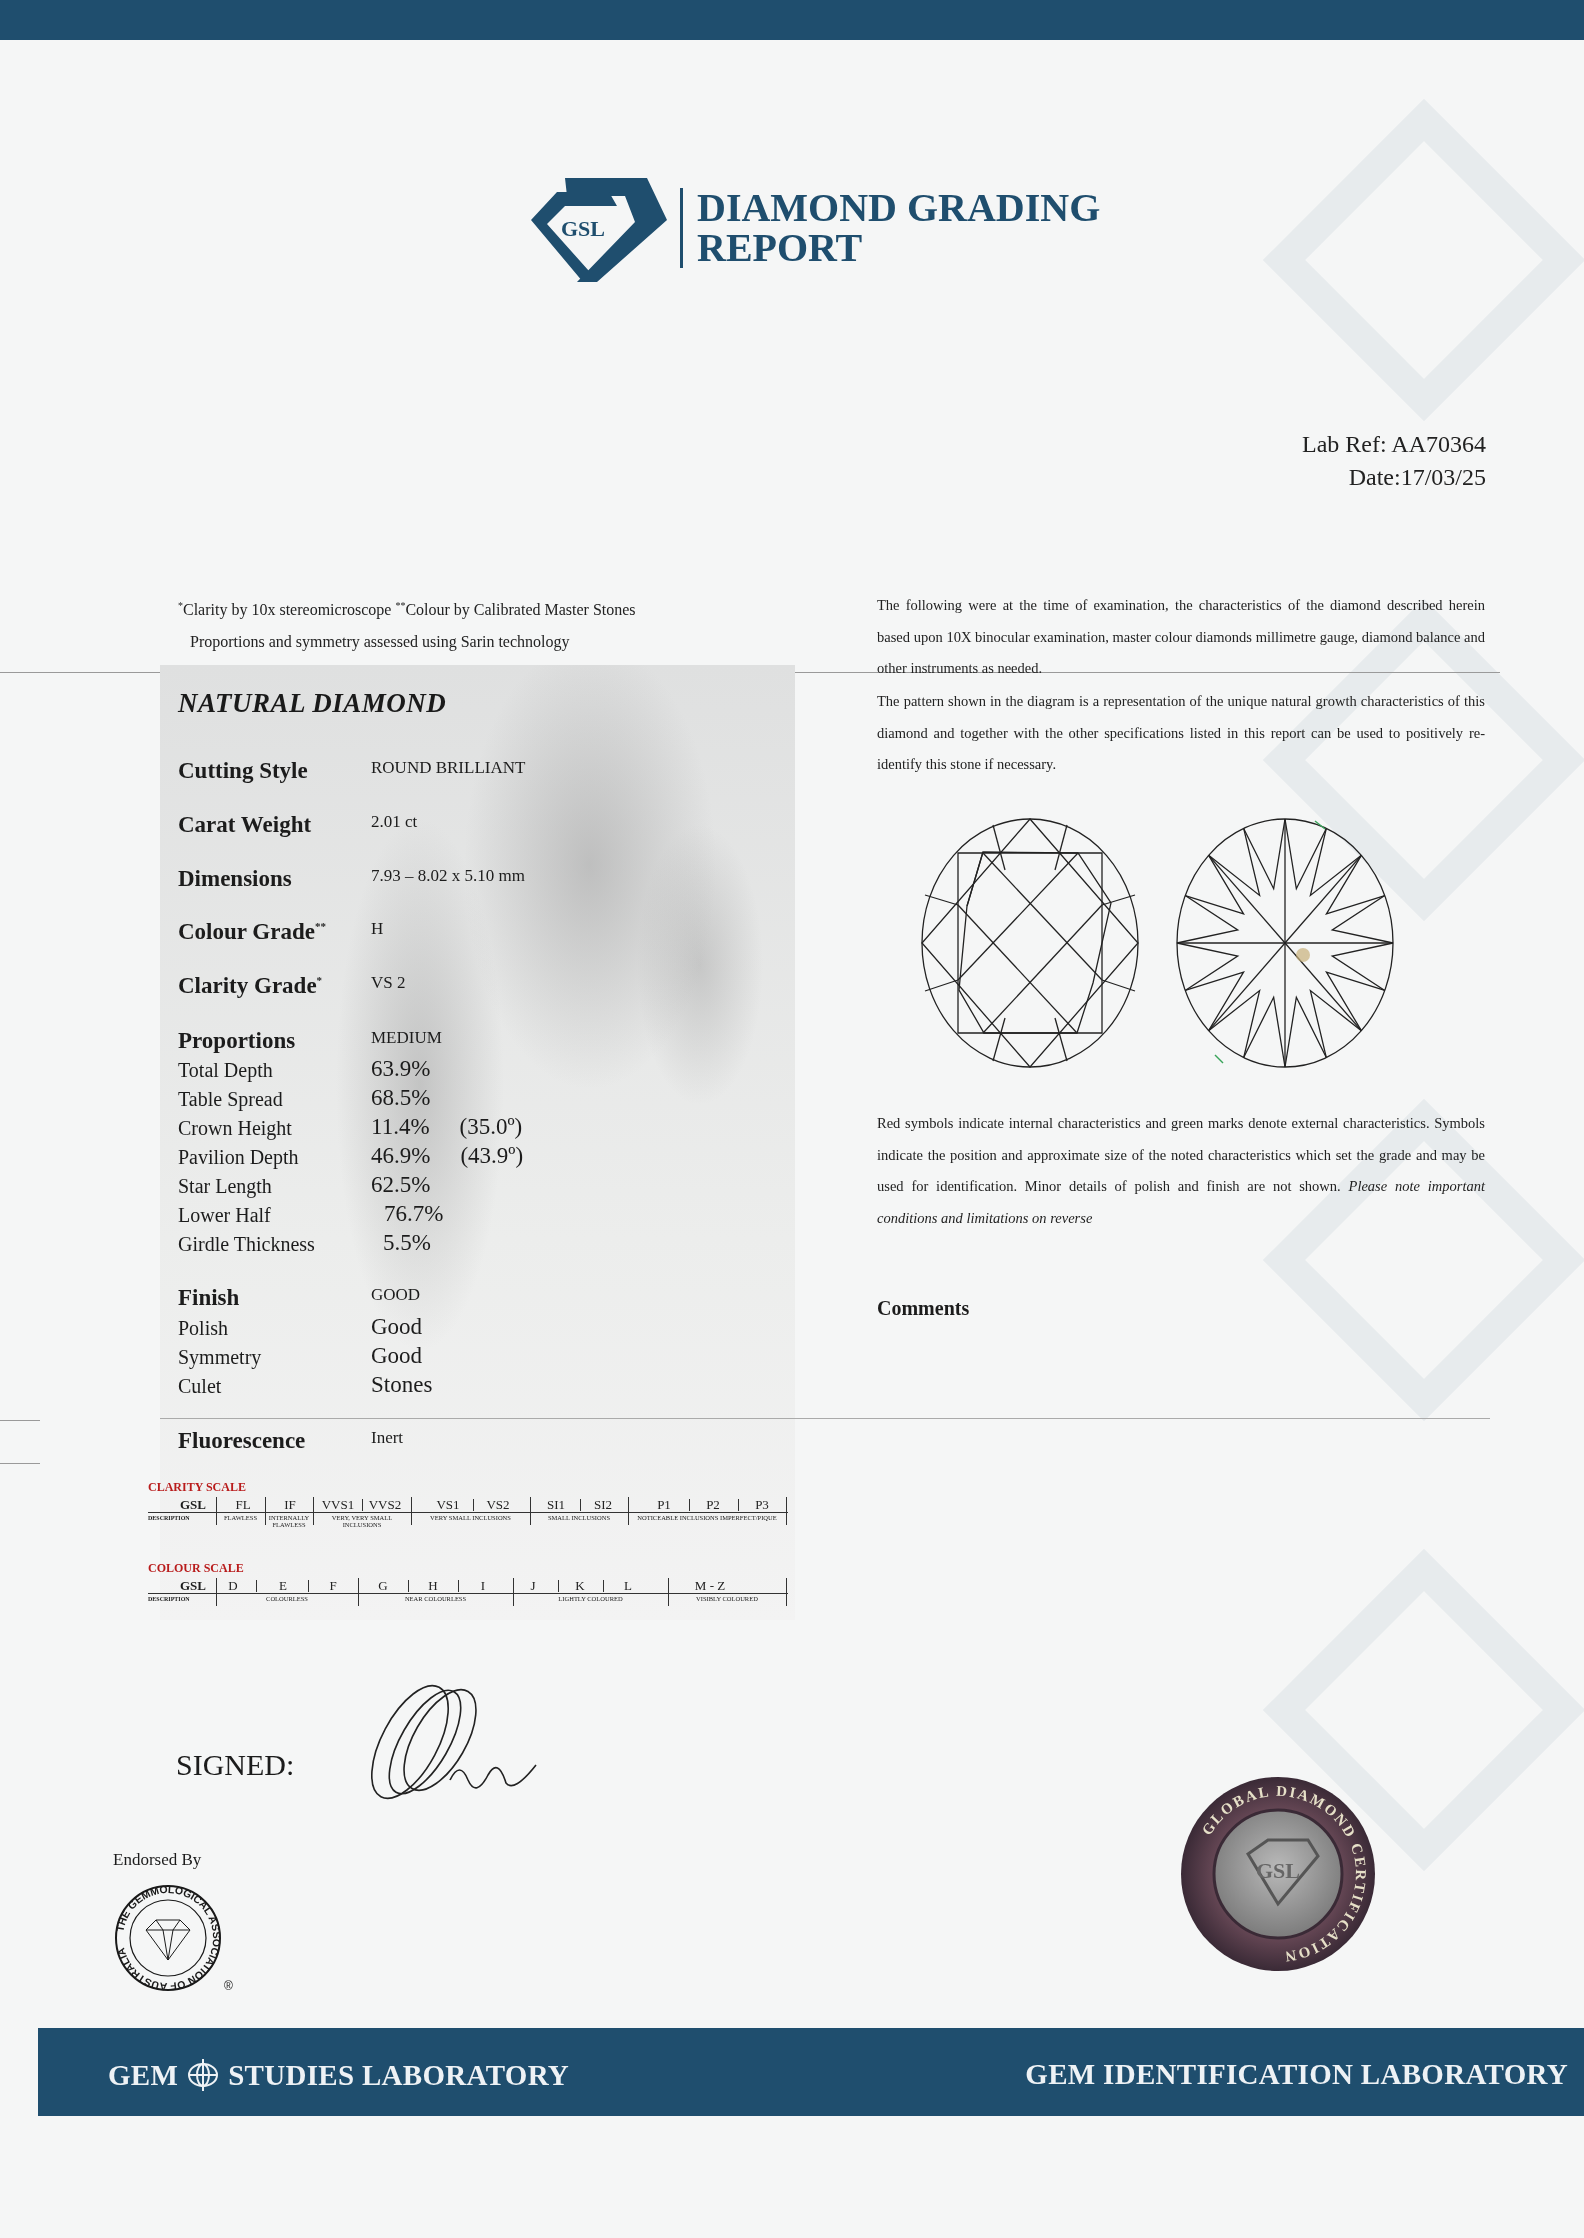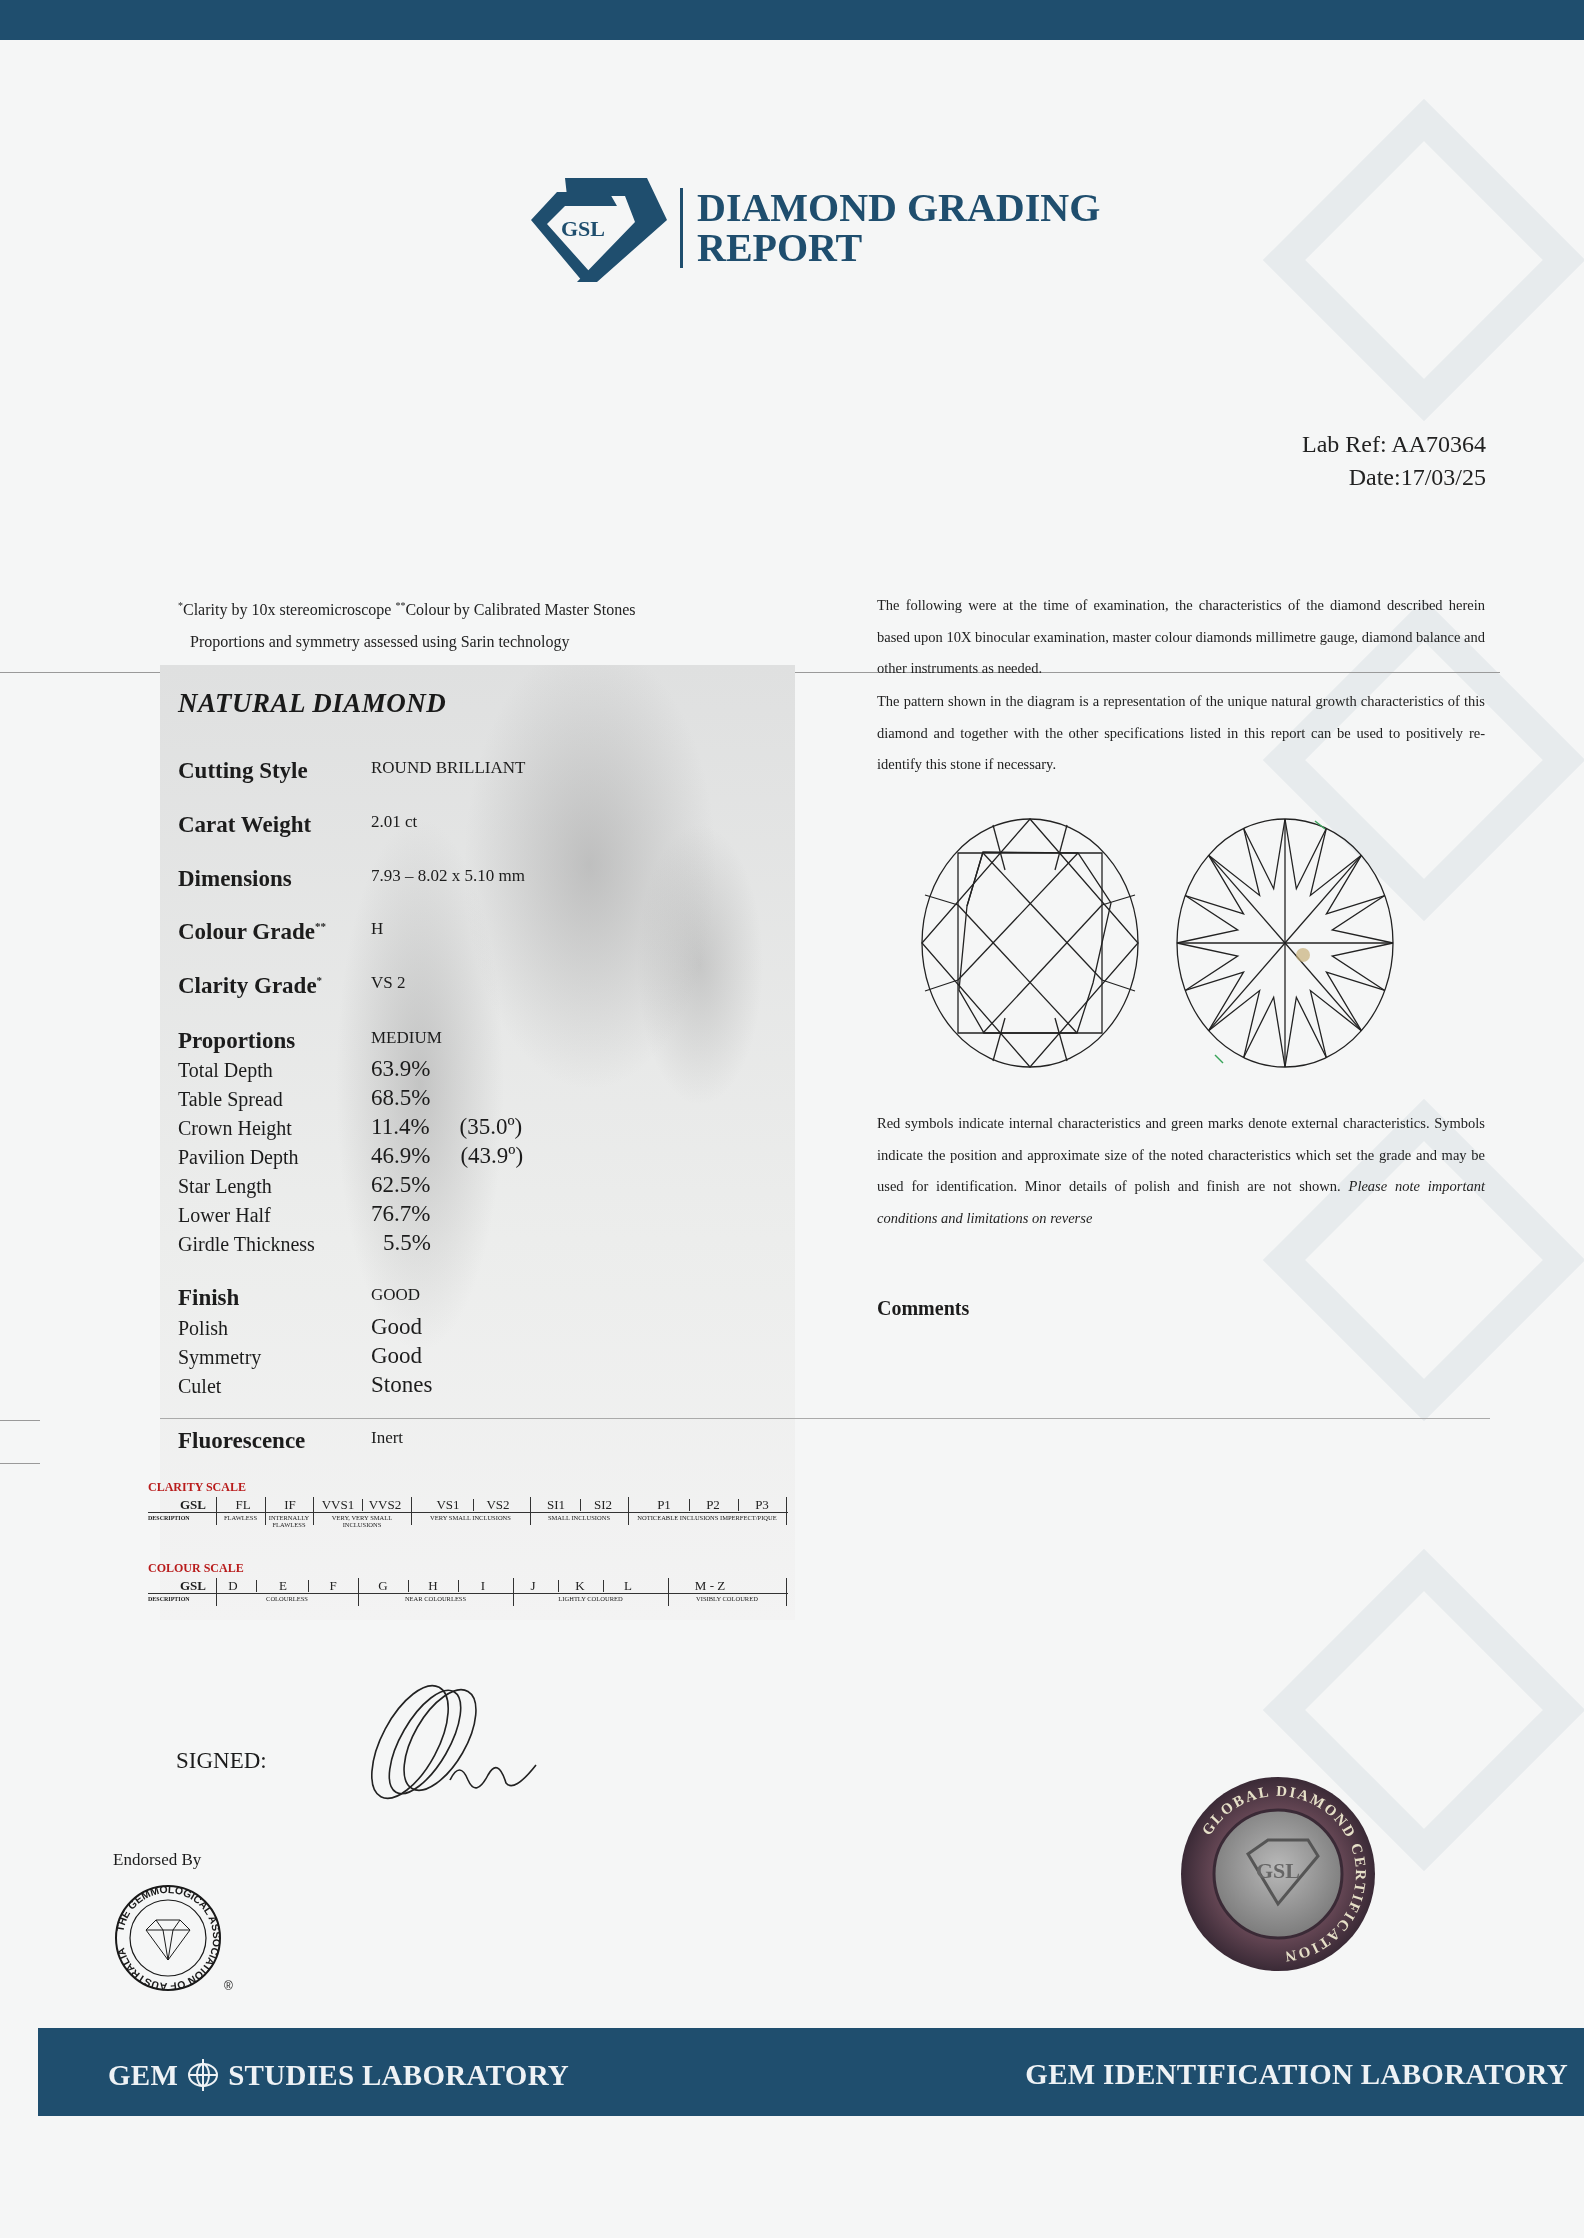--- a/index.html
+++ b/index.html
@@ -63,21 +63,21 @@
   .scale-grid .gsl { position: absolute; top: 0; left: 0; width: 58px; text-align: right; font-size: 13px; font-weight: bold; }
   .scale-grid .dlab { position: absolute; top: 18px; left: 0; font-size: 6px; font-weight: bold; }
 
   
   .para { position: absolute; left: 877px; width: 608px; font-size: 14.5px; line-height: 31.5px; text-align: justify; color: #222; }
   .para .it { font-style: italic; }
   .comments { position: absolute; left: 877px; top: 1297px; font-size: 20px; font-weight: bold; }
 
   .diagrams { position: absolute; left: 905px; top: 815px; }
 
-  .signed { position: absolute; left: 176px; top: 1748px; font-size: 23px; }
+  .signed { position: absolute; left: 176px; top: 1748px; font-size: 30px; }
   .signature { position: absolute; left: 340px; top: 1680px; }
 
   .endorsed { position: absolute; left: 113px; top: 1850px; font-size: 17px; }
   .gaa-seal { position: absolute; left: 108px; top: 1880px; }
 
   .hologram { position: absolute; left: 1178px; top: 1774px; }
 </style>
 </head>
 <body>
 
@@ -166,21 +166,21 @@
 </div>
 <div class="spec-row sub-row" style="top:1143px;">
   <span class="k">Pavilion Depth</span>
   <span class="v">46.9%</span>
   <span class="v2">(43.9º)</span>
 </div>
 <div class="spec-row sub-row" style="top:1172px;">
   <span class="k">Star Length</span>
   <span class="v">62.5%</span>
 </div>
-<div class="spec-row sub-row" style="top:1201px;">
+<div class="spec-row sub-row" style="top:1201px;gap:13px;">
   <span class="k">Lower Half</span>
   <span class="v">76.7%</span>
 </div>
 <div class="spec-row sub-row" style="top:1230px;">
   <span class="k">Girdle Thickness</span>
   <span class="v" style="padding-left:12px;">5.5%</span>
 </div>
 
 <div class="spec-row main-row" style="top:1285px;">
   <span class="k b">Finish</span>

